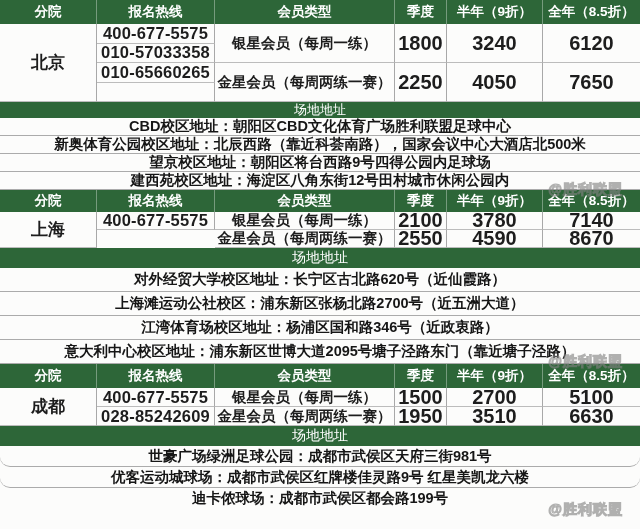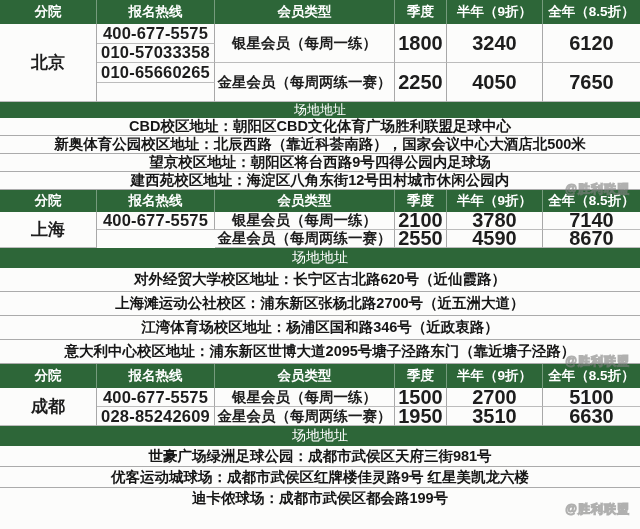--- a/index.html
+++ b/index.html
@@ -72,27 +72,27 @@
   .banner.b20{height:20px;font-size:14px;}
 
   
   .addr{
     display:flex;align-items:center;justify-content:center;
     background:var(--cell-bg);color:#161616;
     border-bottom:1px solid #ababab;
     font-size:14.5px;font-weight:700;
     white-space:nowrap;overflow:hidden;width:640px;
   }
-  .addr.h23{height:18px;} .addr.h24{height:24px;} .addr.h21{height:21px;}
+  .addr.h23{height:18px;} .addr.h24{height:24px;} .addr.h21{height:21px;border-radius:10px;}
   .addr.noB{border-bottom:none;}
 
   
   .watermark{
-    position:absolute;right:10px;
-    font-size:12px;font-weight:700;letter-spacing:1px;
+    position:absolute;right:17px;
+    font-size:14px;font-weight:700;letter-spacing:1px;
     color:rgba(255,255,255,.08);
     -webkit-text-stroke:1.1px rgba(125,125,125,.6);
     pointer-events:none;white-space:nowrap;text-align:center;
   }
   #wm1{top:181px;} #wm2{top:353px;} #wm3{top:501px;}
 </style>
 </head>
 <body>
 
 <div id="sheet">

